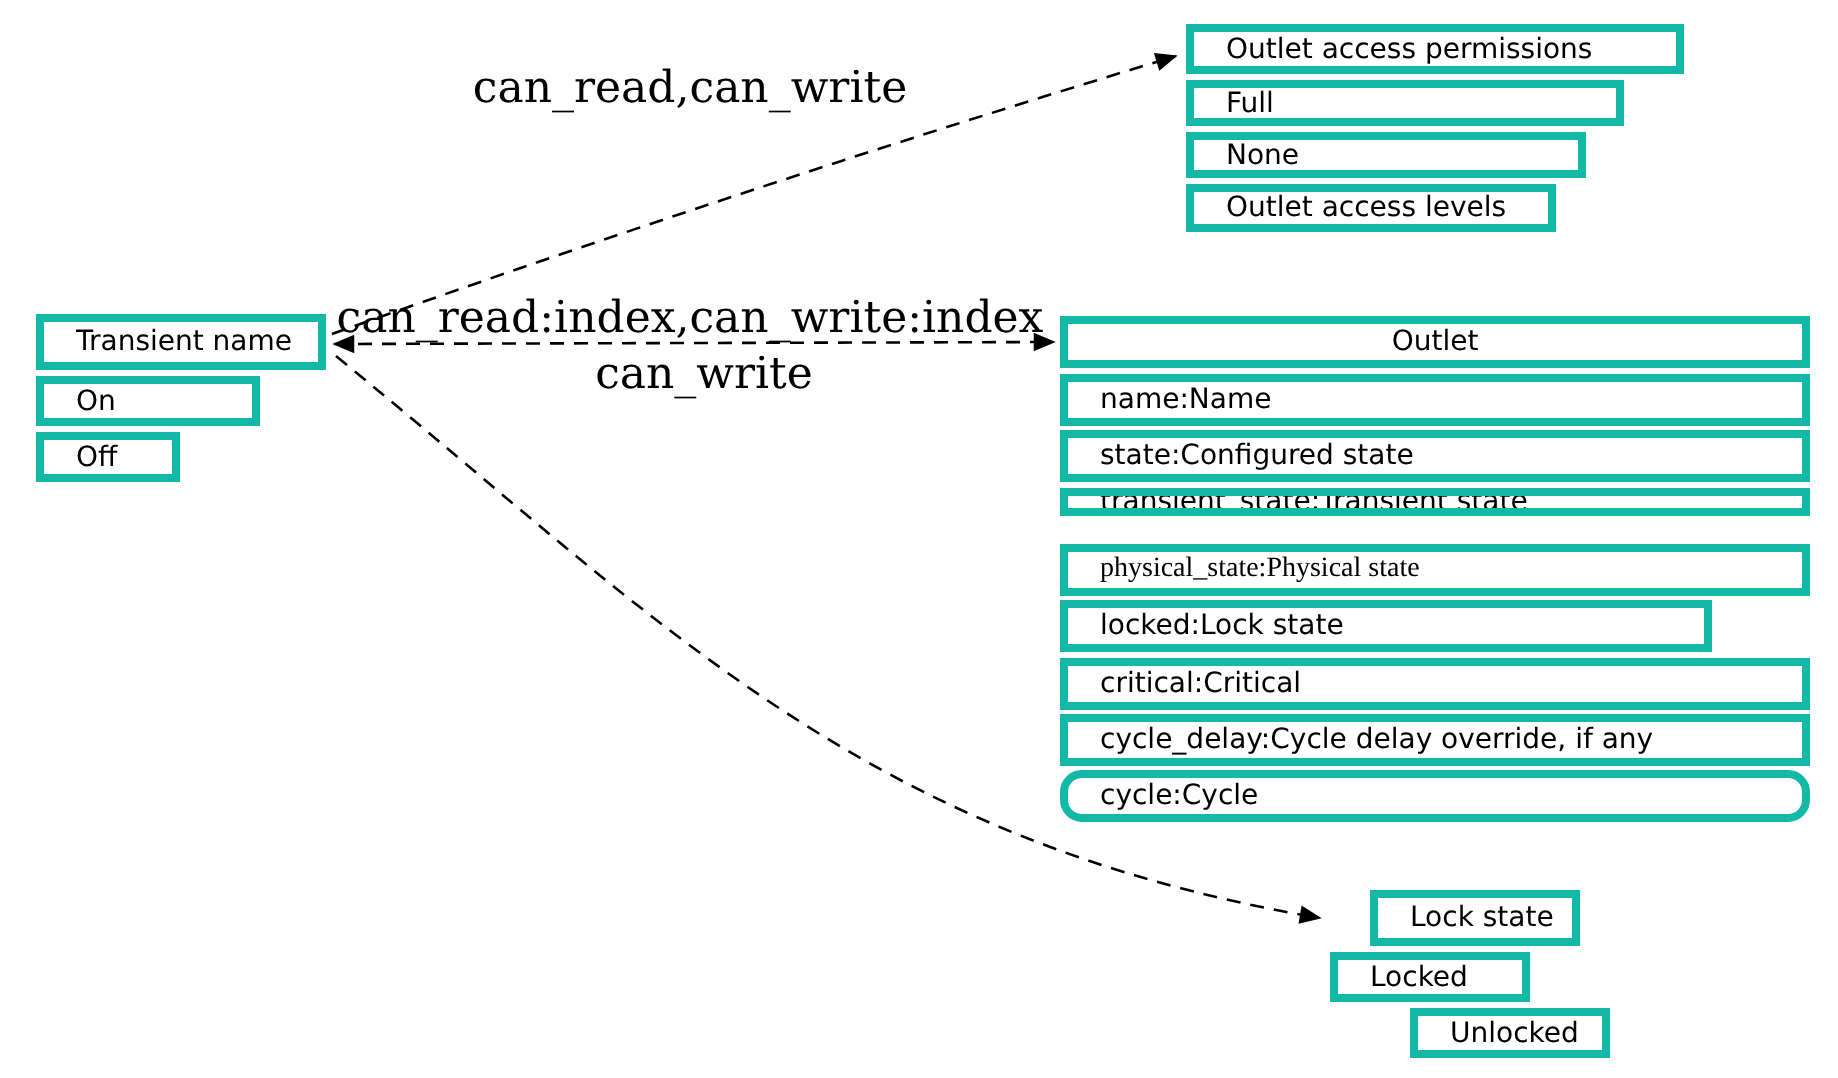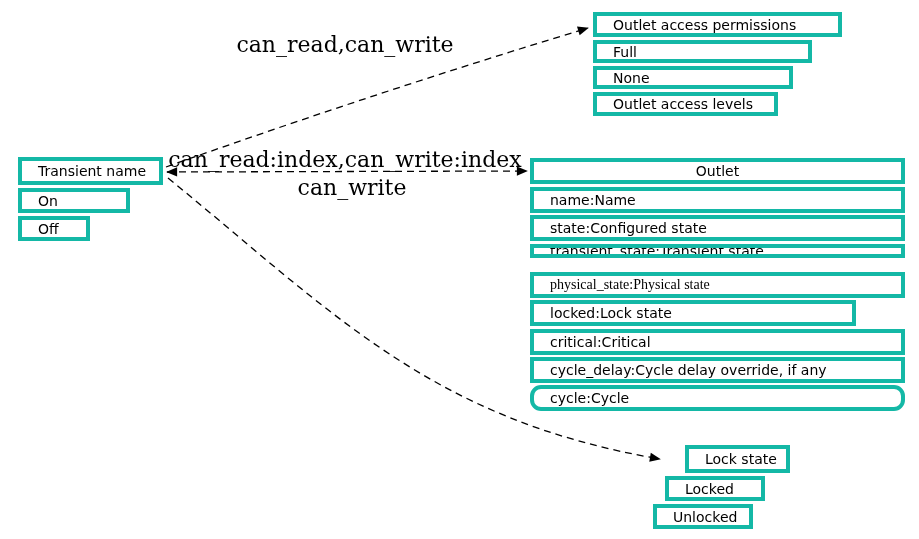--- a/index.html
+++ b/index.html
@@ -74,15 +74,15 @@
   <div class="cell" style="left:530px; top:215px; width:375px; height:26px;">state:Configured state</div>
   <div class="cell" style="left:530px; top:244px; width:375px; height:14px;">transient_state:Transient state</div>
   <div class="cell" style="left:530px; top:272px; width:375px; height:26px;font-family:Liberation Serif, serif;">physical_state:Physical state</div>
   <div class="cell" style="left:530px; top:300px; width:326px; height:26px;">locked:Lock state</div>
   <div class="cell" style="left:530px; top:329px; width:375px; height:26px;">critical:Critical</div>
   <div class="cell" style="left:530px; top:357px; width:375px; height:26px;">cycle_delay:Cycle delay override, if any</div>
   <div class="cell" style="left:530px; top:385px; width:375px; height:26px;border-radius:11px;">cycle:Cycle</div>
 
   <div class="cell" style="left:665px; top:445px; width:105px; height:28px;margin-left:20px;">Lock state</div>
   <div class="cell" style="left:665px; top:476px; width:100px; height:25px;">Locked</div>
-  <div class="cell" style="left:653px; top:504px; width:100px; height:25px;">Unlocked</div>
+  <div class="cell" style="left:705px; top:504px; width:100px; height:25px;">Unlocked</div>
 
 </div>
 
 </body></html>

